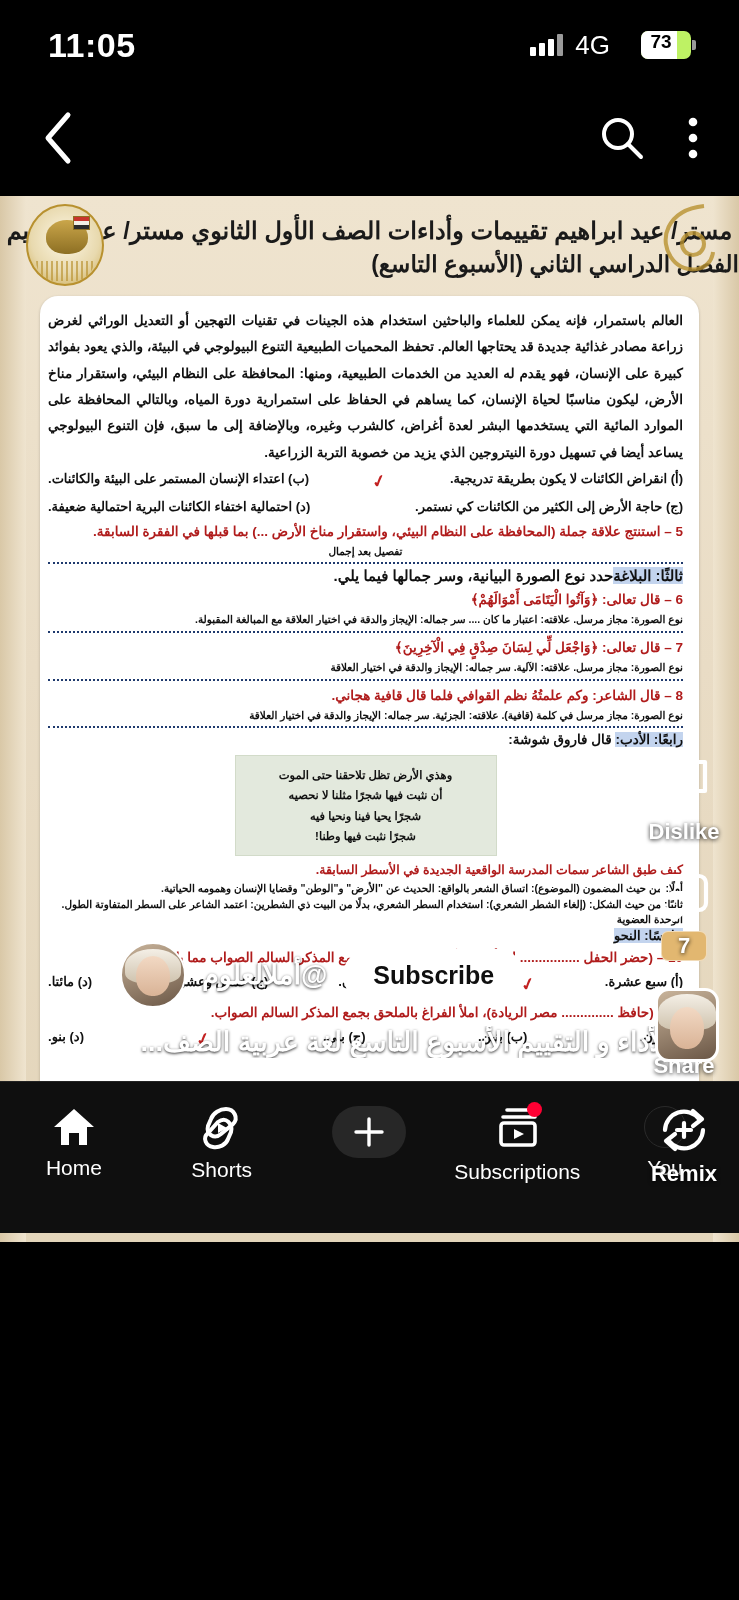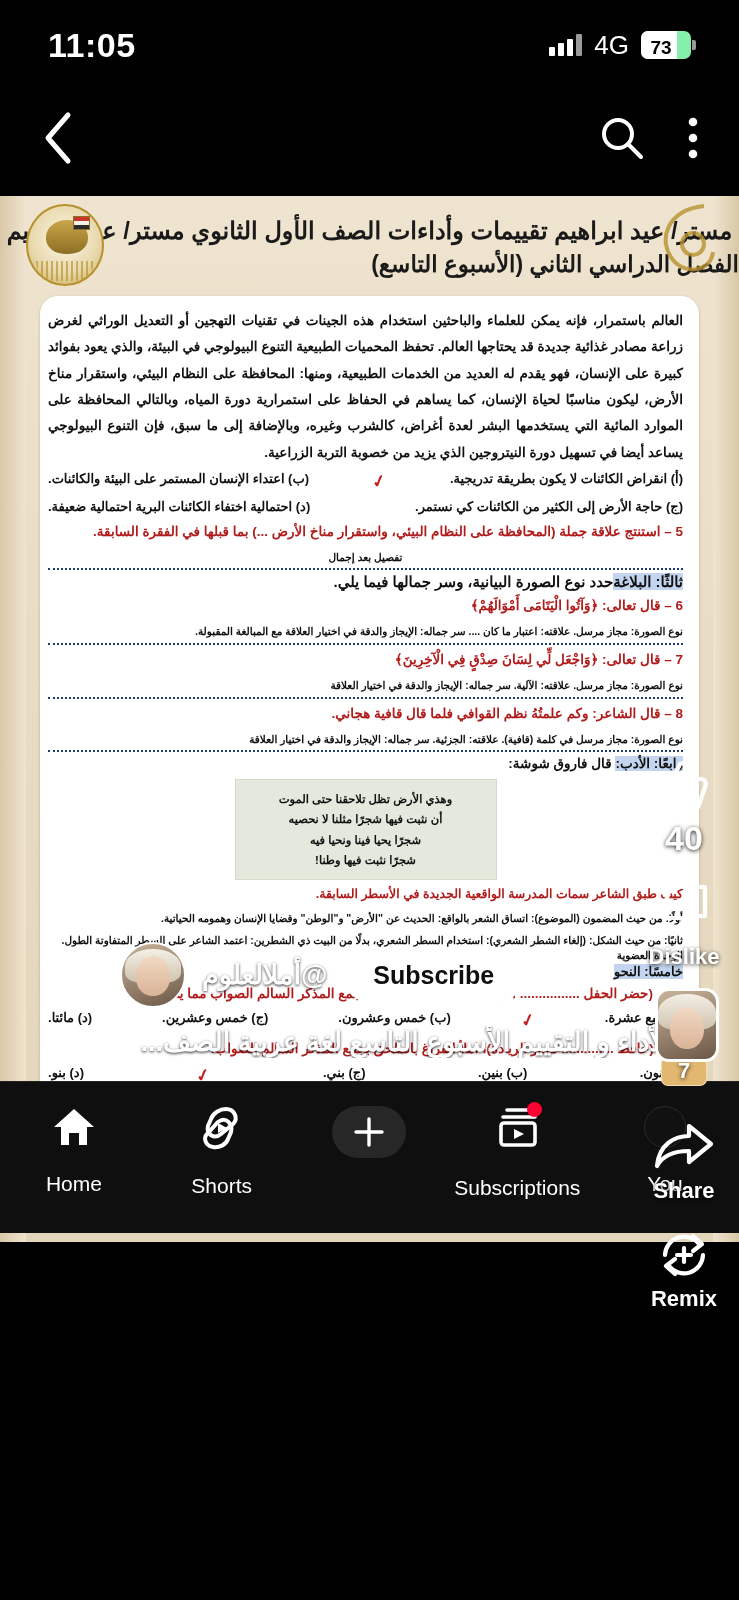--- a/index.html
+++ b/index.html
@@ -19,21 +19,21 @@
   .sb-right{ display:flex; align-items:center; gap:12px; }
   .sig{ display:flex; align-items:flex-end; gap:3px; height:22px; }
   .sig i{ display:block; width:6px; background:#fff; border-radius:1px; }
   .sig i:nth-child(1){height:9px}
   .sig i:nth-child(2){height:13px}
   .sig i:nth-child(3){height:17px}
   .sig i:nth-child(4){height:22px; background:#9a9a9a;}
   .sb-net{ font-size:26px; font-weight:400; }
   .batt{
     position:relative; width:50px; height:28px; border-radius:7px;
-    background:#86efac; display:flex; align-items:flex-end;
+    background:#bef264; display:flex; align-items:flex-start;margin-left:19px;
   }
   .batt .fill{
     position:absolute; left:0; top:0; bottom:0; width:36px;
     background:#fff; border-radius:7px 0 0 7px;
   }
   .batt .lvl{
     position:relative; z-index:2; font-size:19px; font-weight:800;
     color:#000; width:100%; text-align:center; padding-right:10px;
   }
   .batt:after{
@@ -117,21 +117,21 @@
     font-size:13.5px; font-weight:800; color:#b01c1c; direction:rtl;
     margin-top:5px; line-height:1.55;
   }
   .opts{
     display:flex; justify-content:space-between; direction:rtl;
     font-size:13px; font-weight:800; color:#111; margin-top:3px; line-height:1.5;
   }
   .opts span{ white-space:nowrap; }
   .ans{
     font-size:10.5px; color:#111; direction:rtl; font-weight:700;
-    margin-top:7px; line-height:1.4;
+    margin-top:1px; line-height:1.4;
   }
   .dotline{
     border-bottom:2.5px dotted #1f3a6e; margin:4px 0 3px 0; height:1px;
   }
   .sec{
     font-size:15px; font-weight:900; color:#111; direction:rtl;
     text-align:right; margin-top:2px;
   }
   .poembox{
     background:#e3e9dd; border:1px solid #d2dbc9;
@@ -217,21 +217,21 @@
     background:linear-gradient(180deg,#f4efe6,#cfc3ae);
   }
 
   
   .bottomnav{
     position:absolute; left:0; bottom:0; width:739px; height:152px;
     background:#0f0f0f; border-top:1px solid #232323;
     display:flex; align-items:flex-start; justify-content:space-around;
     padding-top:24px;
   }
-  .bn{ display:flex; flex-direction:column; align-items:center; gap:24px; width:132px; cursor:pointer; }
+  .bn{ display:flex; flex-direction:column; align-items:center; gap:8px; width:132px; cursor:pointer; }
   .bn-label{ color:#fff; font-size:21px; font-weight:400; }
   .plus-btn{
     width:74px; height:52px; border-radius:26px; background:#272727;
     display:flex; align-items:center; justify-content:center;
   }
   .you-av{
     width:42px; height:42px; border-radius:50%;
     background:#111; border:1px solid #2a2a2a;
   }
   .badge-dot{
@@ -377,27 +377,20 @@
     </svg>
 
     <div class="doc-footer">
       <div class="name">مستر/ عيد ابراهيم</div>
       <div class="pg">2/6</div>
     </div>
   </div>
 
   <div class="rail">
 
-    <div class="rail-item">
-      <svg width="62" height="62" viewBox="0 0 62 62">
-        <path d="M19 26 L27 9 C32 7 35 11 33 17 L31 24 L48 24 C52 24 54 28 52 32 L46 50 C45 54 42 55 39 55 L19 55 Z
-                 M19 26 L10 26 L10 55 L19 55 Z" fill="none" stroke="#fff" stroke-width="4.2" stroke-linejoin="round"></path>
-      </svg>
-      <div class="rail-label big">40</div>
-    </div>
 
     <div class="rail-item">
       <svg width="62" height="62" viewBox="0 0 62 62">
         <path d="M43 36 L35 53 C30 55 27 51 29 45 L31 38 L14 38 C10 38 8 34 10 30 L16 12 C17 8 20 7 23 7 L43 7 Z
                  M43 36 L52 36 L52 7 L43 7 Z" fill="none" stroke="#fff" stroke-width="4.2" stroke-linejoin="round"></path>
       </svg>
       <div class="rail-label">Dislike</div>
     </div>
 
     <div class="rail-item">

